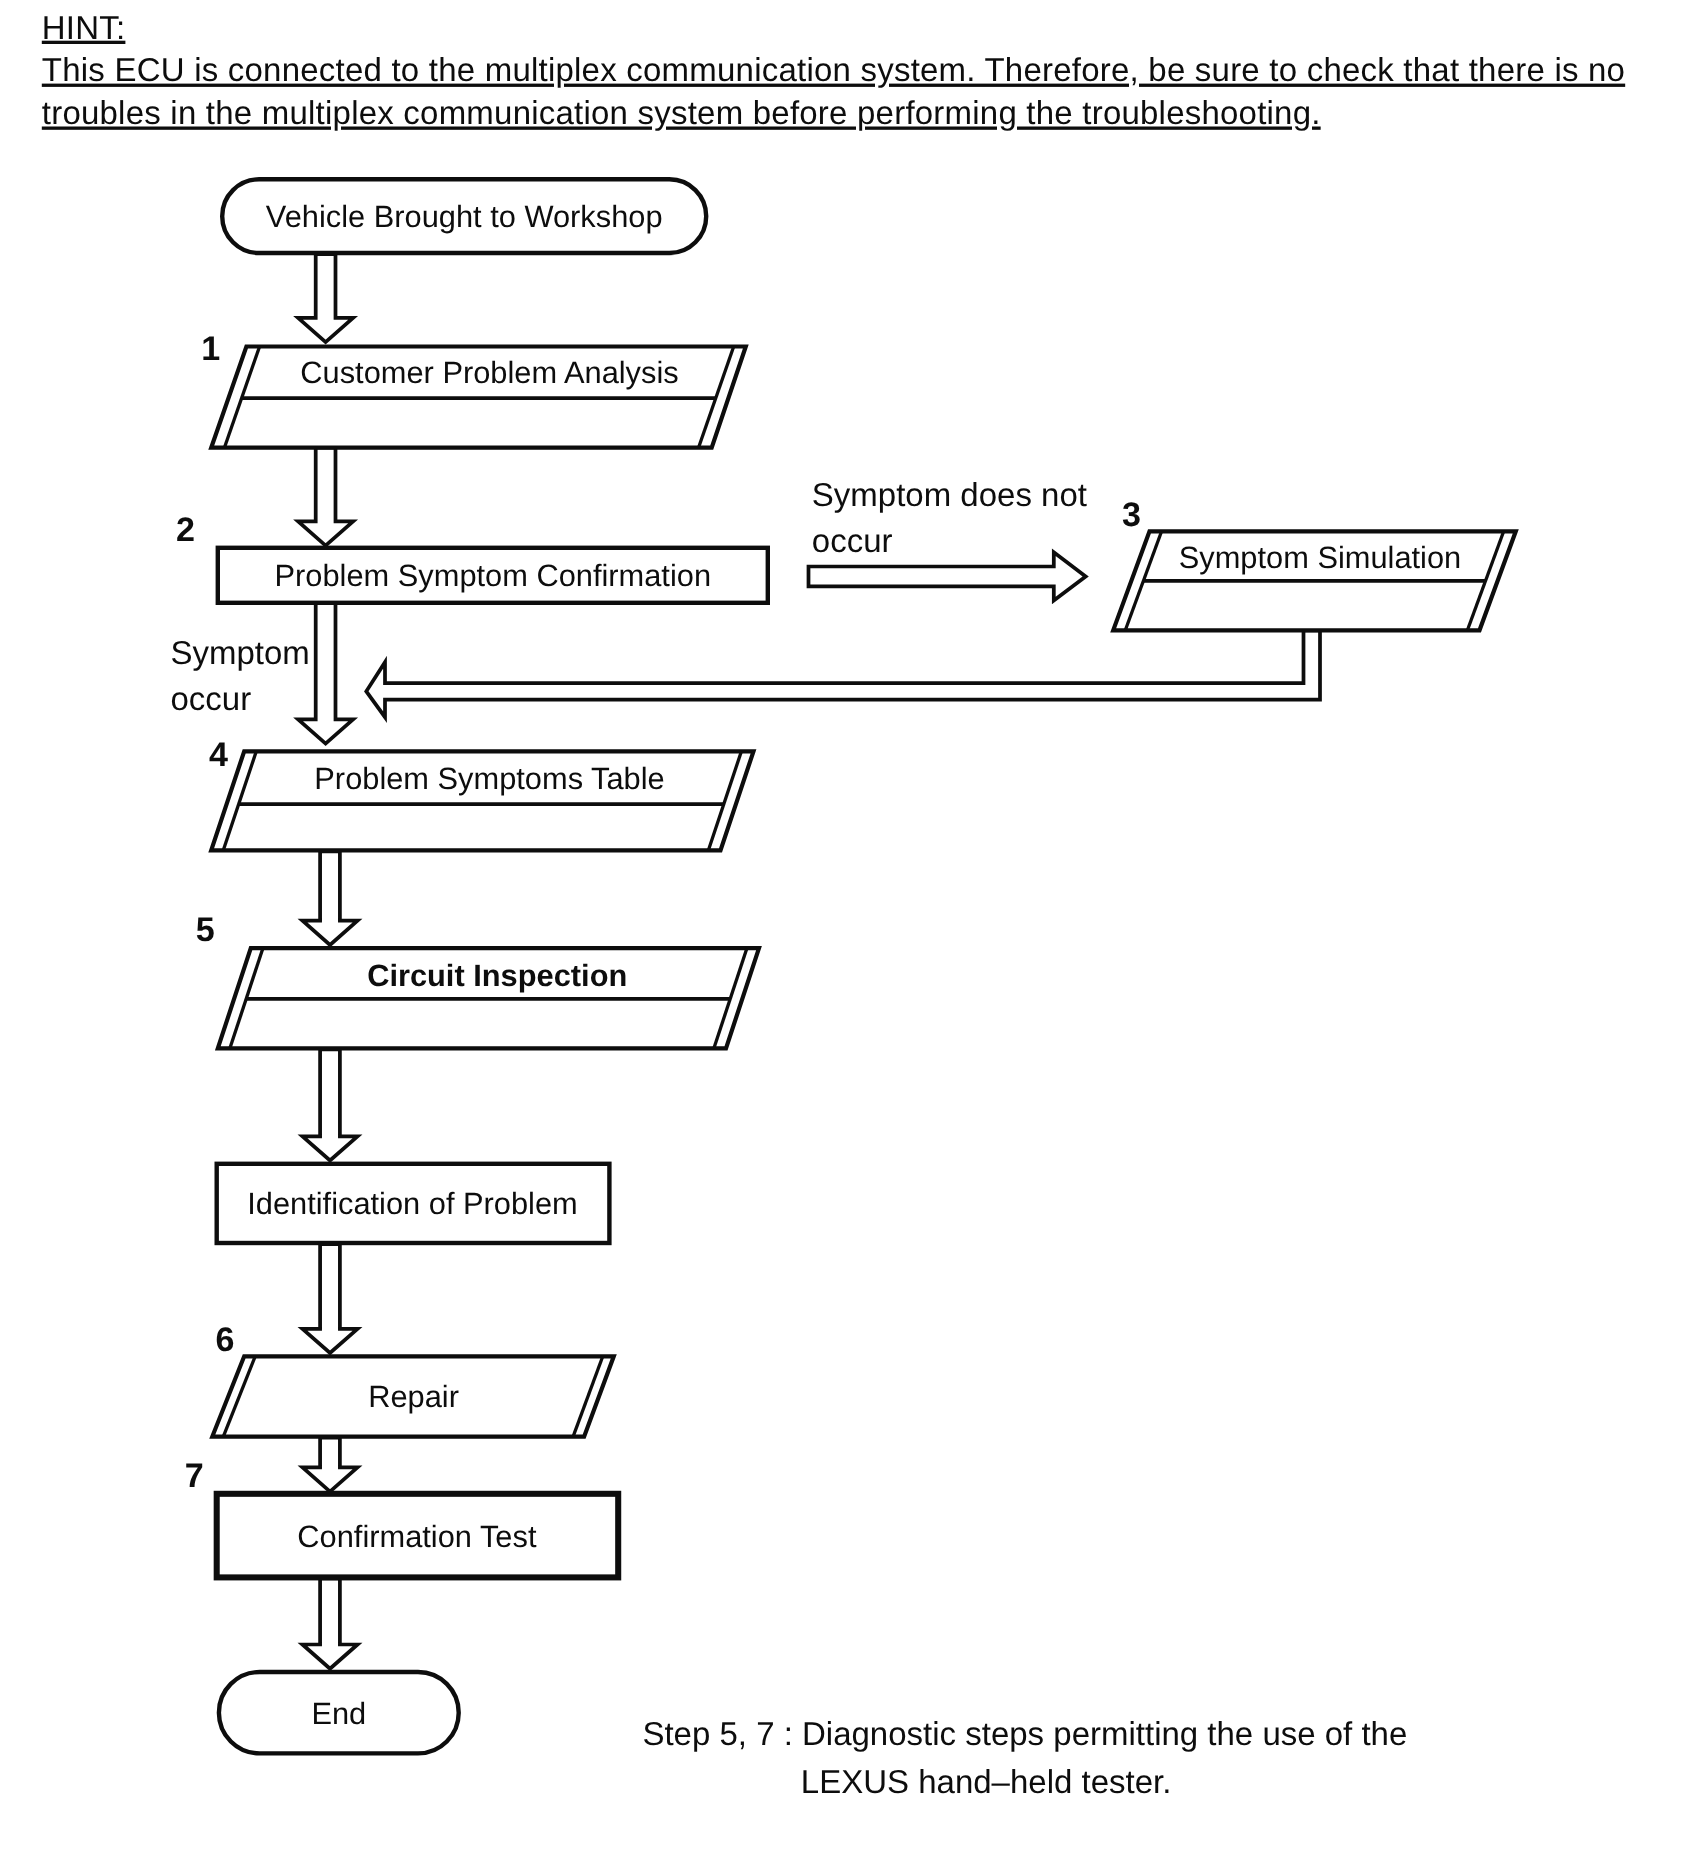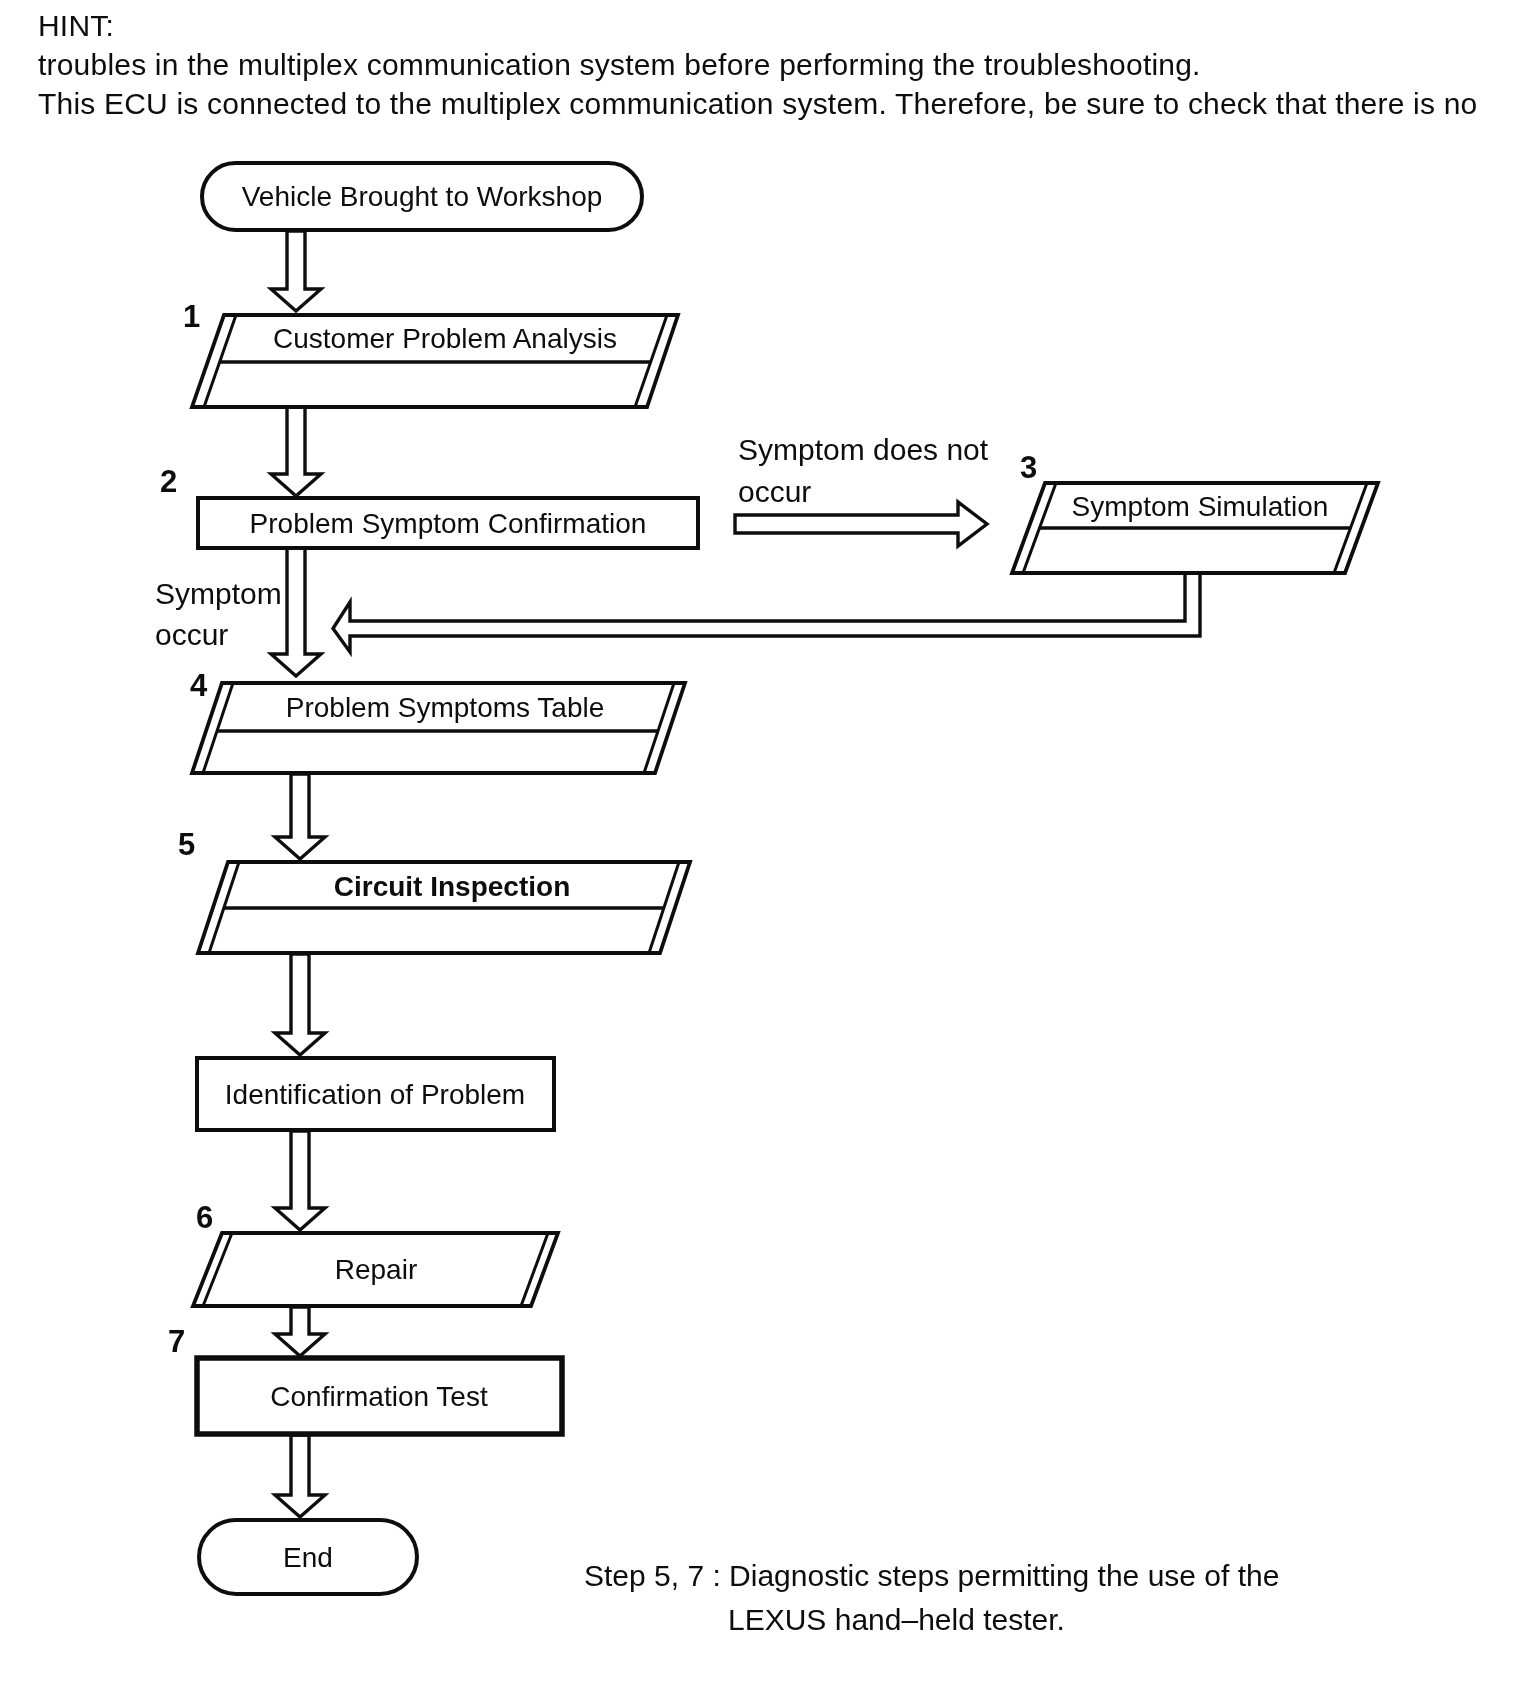--- a/index.html
+++ b/index.html
@@ -14,20 +14,21 @@
   }
   .hint{
     position:absolute;
     left:38px;
     top:6px;
     width:1470px;
     font-size:30px;
     line-height:39px;
     color:#0d0d0d;
     letter-spacing:0.2px;
+    text-decoration:underline;
   }
   svg{position:absolute;left:0;top:0;}
   .shape{fill:#ffffff;stroke:#0d0d0d;stroke-width:4;}
   .shape-thick{fill:#ffffff;stroke:#0d0d0d;stroke-width:5.5;}
   .para{fill:#ffffff;stroke:#0d0d0d;stroke-width:3.8;}
   .inner{stroke:#0d0d0d;stroke-width:3;fill:none;}
   .divider{stroke:#0d0d0d;stroke-width:3.4;fill:none;}
   .arrow{fill:#ffffff;stroke:#0d0d0d;stroke-width:3.4;stroke-linejoin:miter;}
   text{font-family:"Liberation Sans", sans-serif;fill:#0d0d0d;}
   .node{font-size:28px;}
@@ -36,22 +37,22 @@
   .lbl{font-size:30px;}
   .cap{font-size:30px;}
 </style>
 </head>
 <body>
 
 <div class="page">
 
   <div class="hint">
     <div>HINT:</div>
+    <div>This ECU is connected to the multiplex communication system. Therefore, be sure to check that there is no</div>
     <div>troubles in the multiplex communication system before performing the troubleshooting.</div>
-    <div>This ECU is connected to the multiplex communication system. Therefore, be sure to check that there is no</div>
   </div>
 
   <svg width="1536" height="1682" viewBox="0 0 1536 1682">
 
     <path class="arrow" d="M1185,573 L1185,621 L350,621 L350,602 L333,628.5 L350,652 L350,636 L1200,636 L1200,573 Z"></path>
 
     <path class="arrow" d="M287,231 L287,289 L271,289 L296,311 L321,289 L305,289 L305,231 Z"></path>
 
     <path class="arrow" d="M287,407 L287,474 L271,474 L296,496 L321,474 L305,474 L305,407 Z"></path>
 

